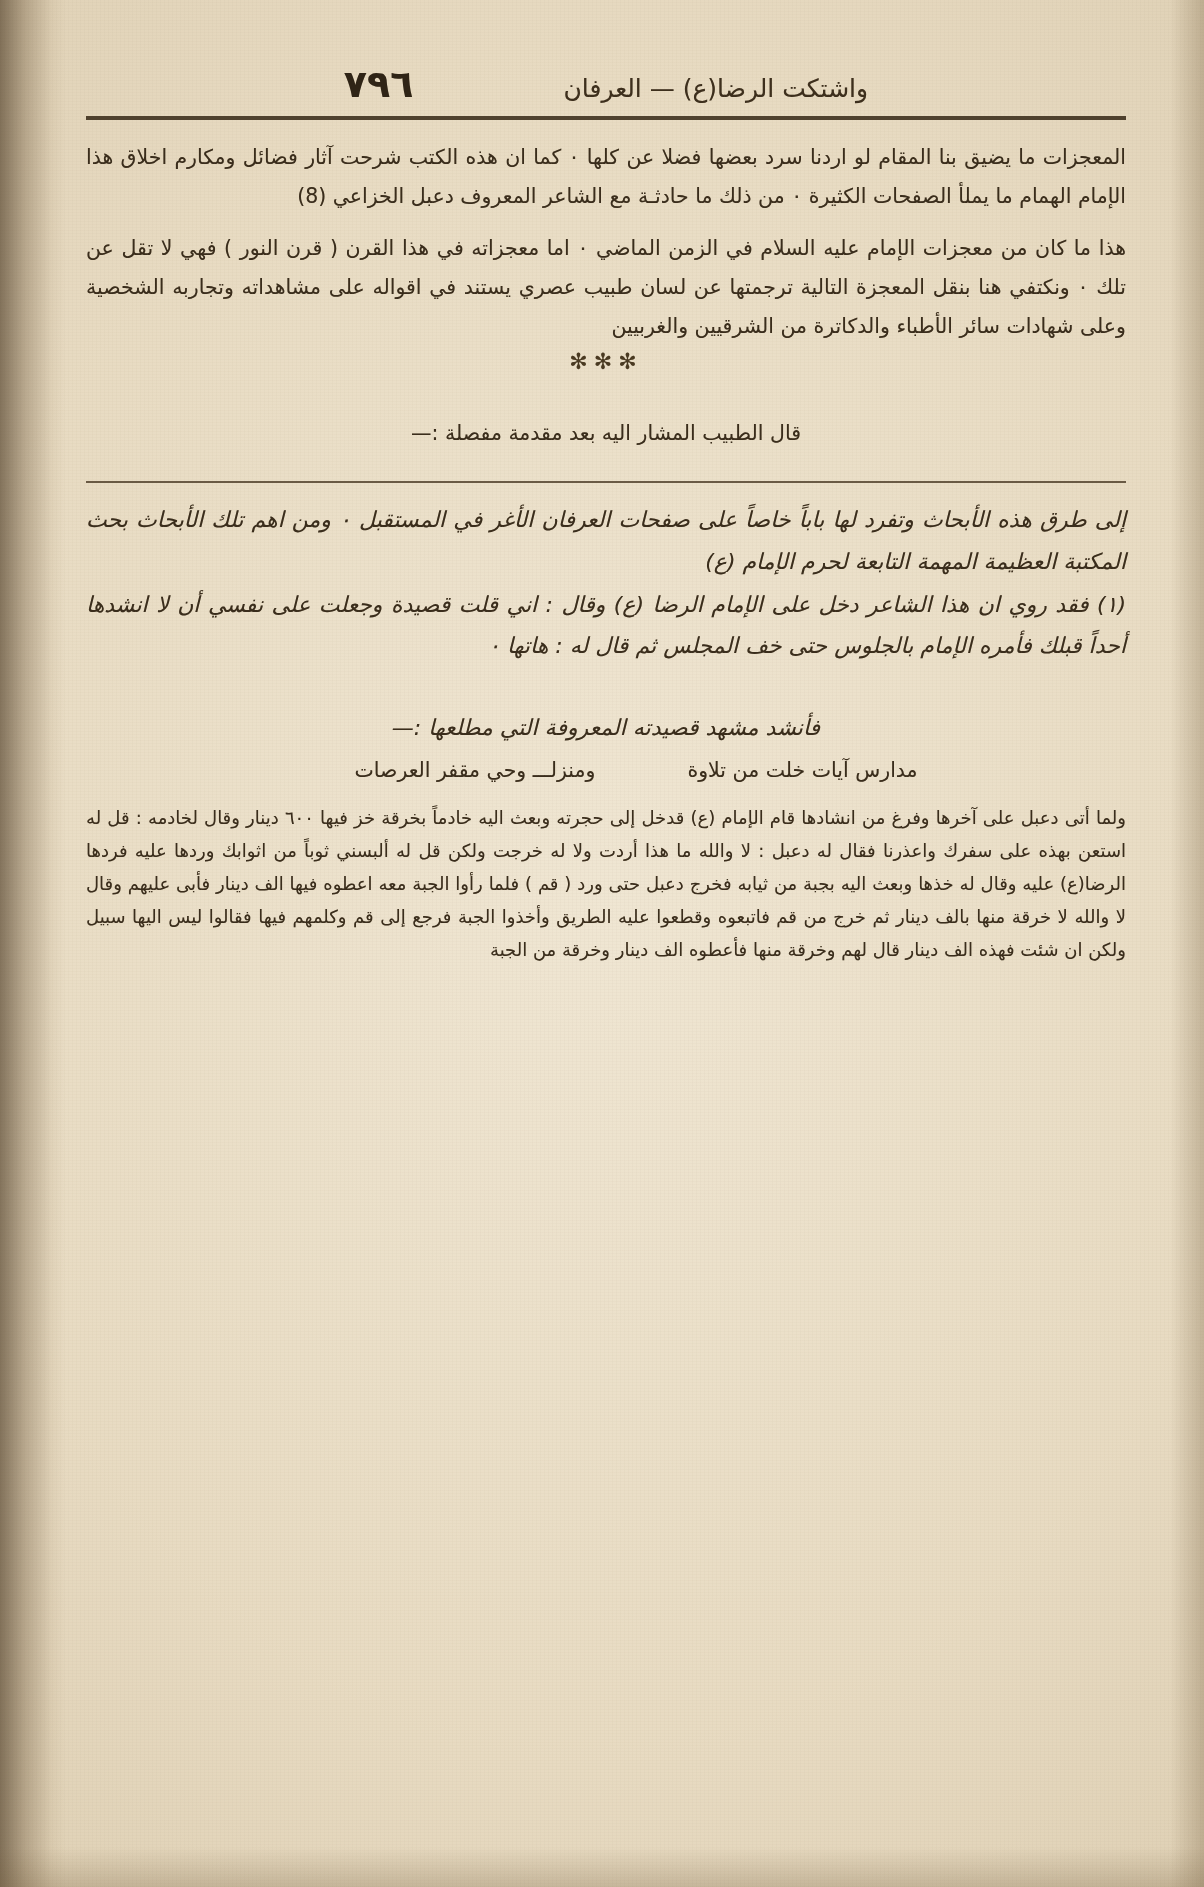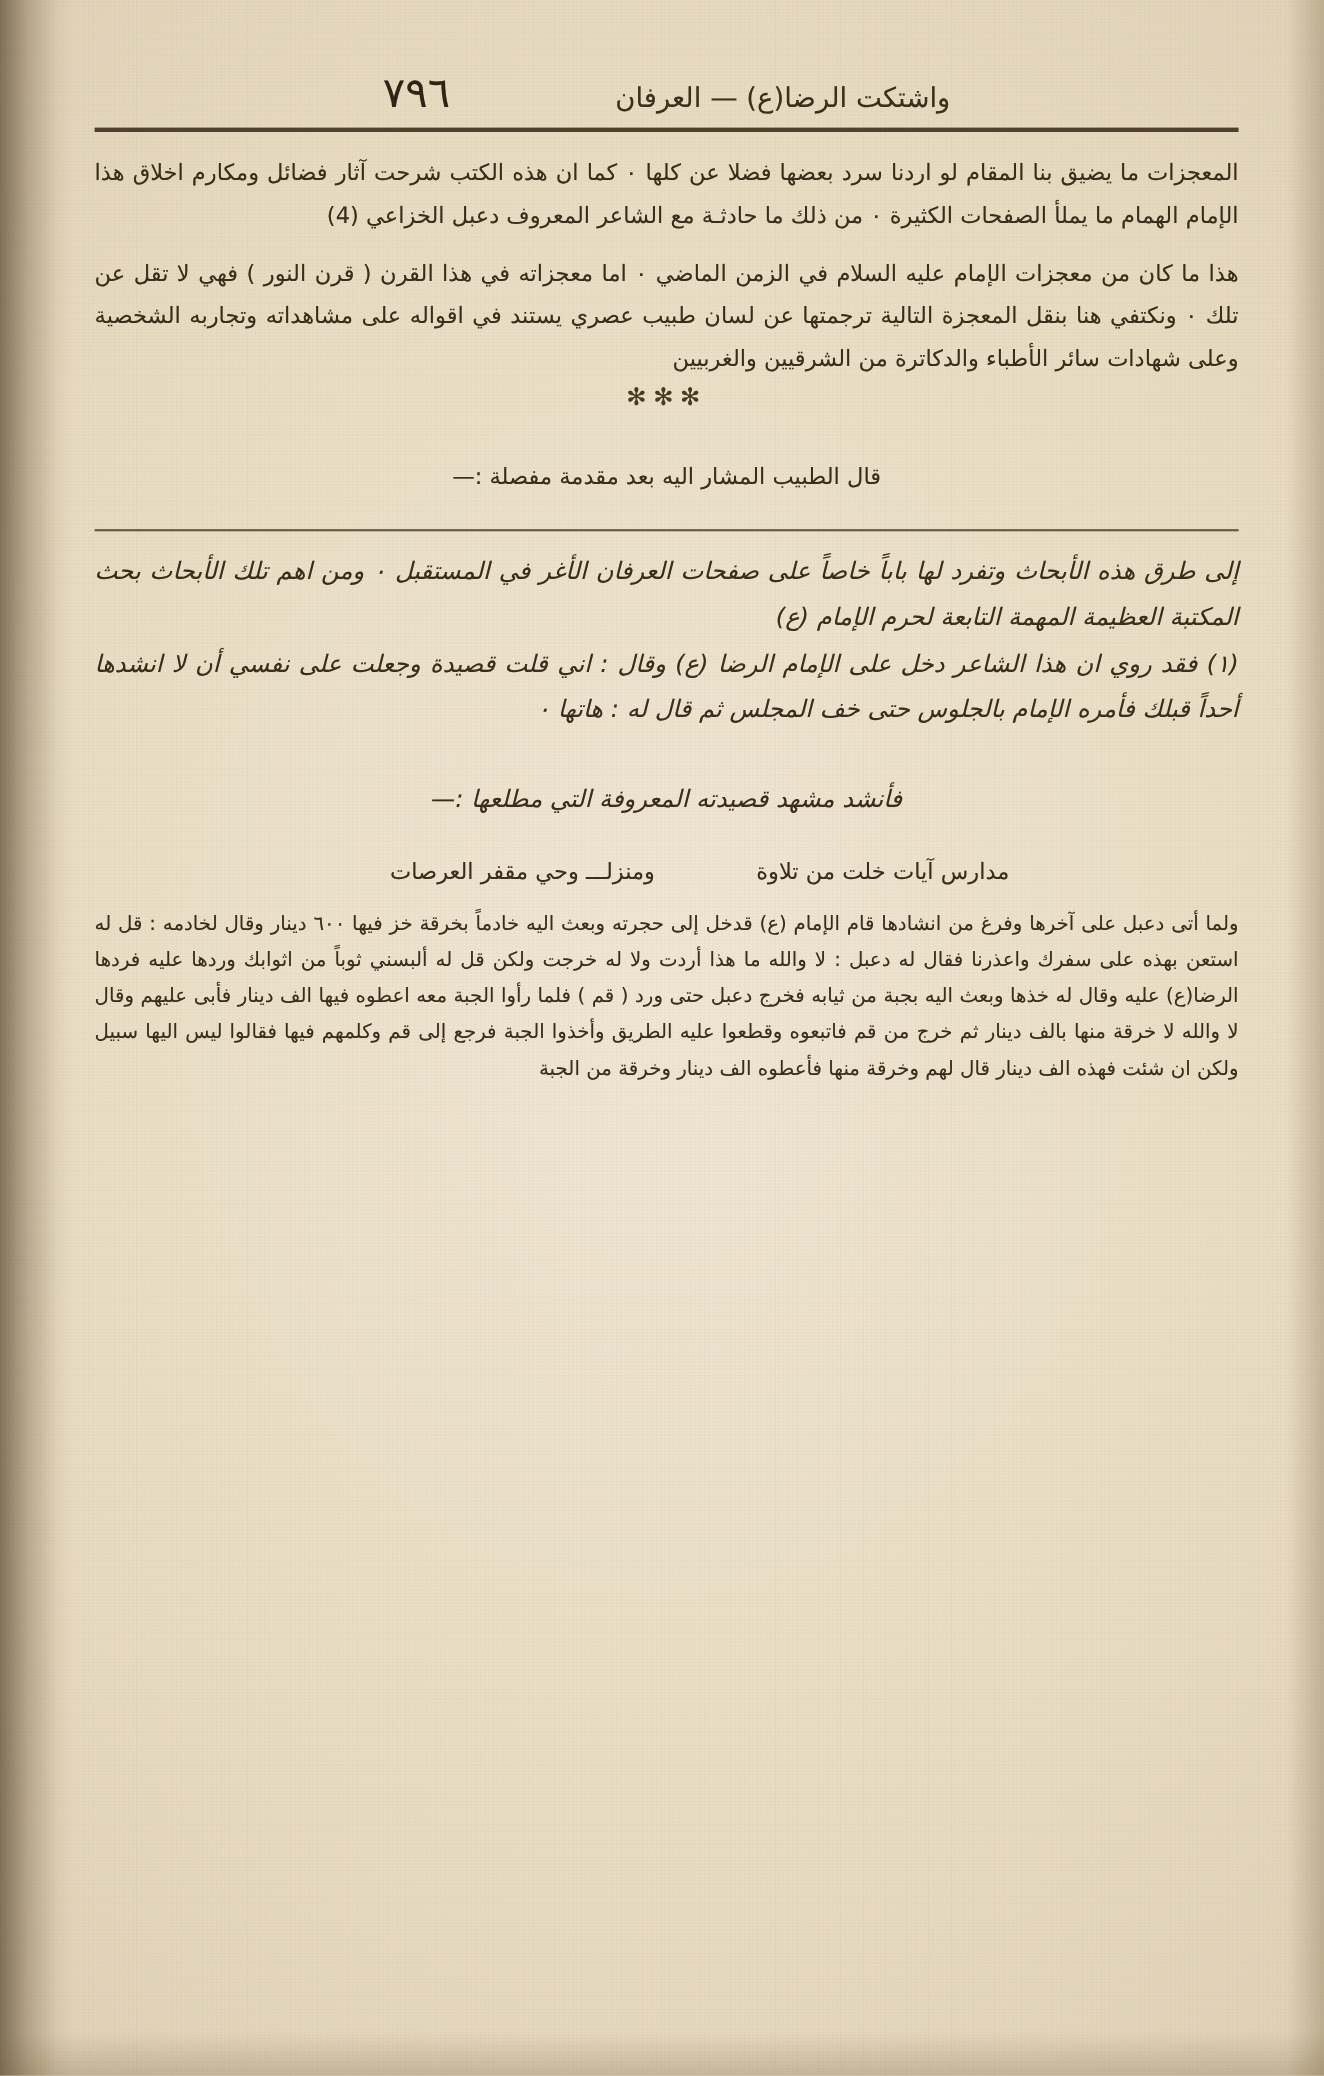--- a/index.html
+++ b/index.html
@@ -66,21 +66,21 @@
     padding:0 14px;
   }
   .head-title{
     font-size:25px;
     letter-spacing:0;
     color:#3d2f1d;
     white-space:nowrap;
   }
   .page-number{
     font-size:38px;
-    font-weight:400;
+    font-weight:700;
     color:#2f2416;
     letter-spacing:2px;
     white-space:nowrap;
   }
 
   hr.rule{
     border:0;
     height:4px;
     background:#3a2c1a;
     margin:10px 0 18px 0;
@@ -123,21 +123,21 @@
   .poem{
     display:flex;
     justify-content:center;
     align-items:baseline;
     gap:92px;
     font-size:20.5px;
     margin:10px 0 12px 0;
     padding-left:60px;
     color:#3a2d1c;
   }
-  .hemistich{ white-space:nowrap;margin-top:22px; }
+  .hemistich{ white-space:nowrap; }
 
   
   .content, .running-head{
     text-shadow:0 0 0.6px rgba(70,52,28,0.30);
   }
 </style>
 </head>
 <body>
 
 <div class="page">
@@ -146,21 +146,21 @@
 
   <div class="content">
 
     <div class="running-head">
       <span class="head-title">واشتكت الرضا(ع) — العرفان</span>
       <span class="page-number">٧٩٦</span>
     </div>
 
     <hr class="rule">
 
-    <div class="block">المعجزات ما يضيق بنا المقام لو اردنا سرد بعضها فضلا عن كلها ٠ كما ان هذه الكتب شرحت آثار فضائل ومكارم اخلاق هذا الإمام الهمام ما يملأ الصفحات الكثيرة ٠ من ذلك ما حادثـة مع الشاعر المعروف دعبل الخزاعي (4)</div>
+    <div class="block">المعجزات ما يضيق بنا المقام لو اردنا سرد بعضها فضلا عن كلها ٠ كما ان هذه الكتب شرحت آثار فضائل ومكارم اخلاق هذا الإمام الهمام ما يملأ الصفحات الكثيرة ٠ من ذلك ما حادثـة مع الشاعر المعروف دعبل الخزاعي (8)</div>
 
     <div class="spacer-sm"></div>
 
     <div class="block">هذا ما كان من معجزات الإمام عليه السلام في الزمن الماضي ٠ اما معجزاته في هذا القرن ( قرن النور ) فهي لا تقل عن تلك ٠ ونكتفي هنا بنقل المعجزة التالية ترجمتها عن لسان طبيب عصري يستند في اقواله على مشاهداته وتجاربه الشخصية وعلى شهادات سائر الأطباء والدكاترة من الشرقيين والغربيين</div>
 
     <div class="stars">✻✻✻</div>
 
 
     <div class="block center">قال الطبيب المشار اليه بعد مقدمة مفصلة :—</div>
 

